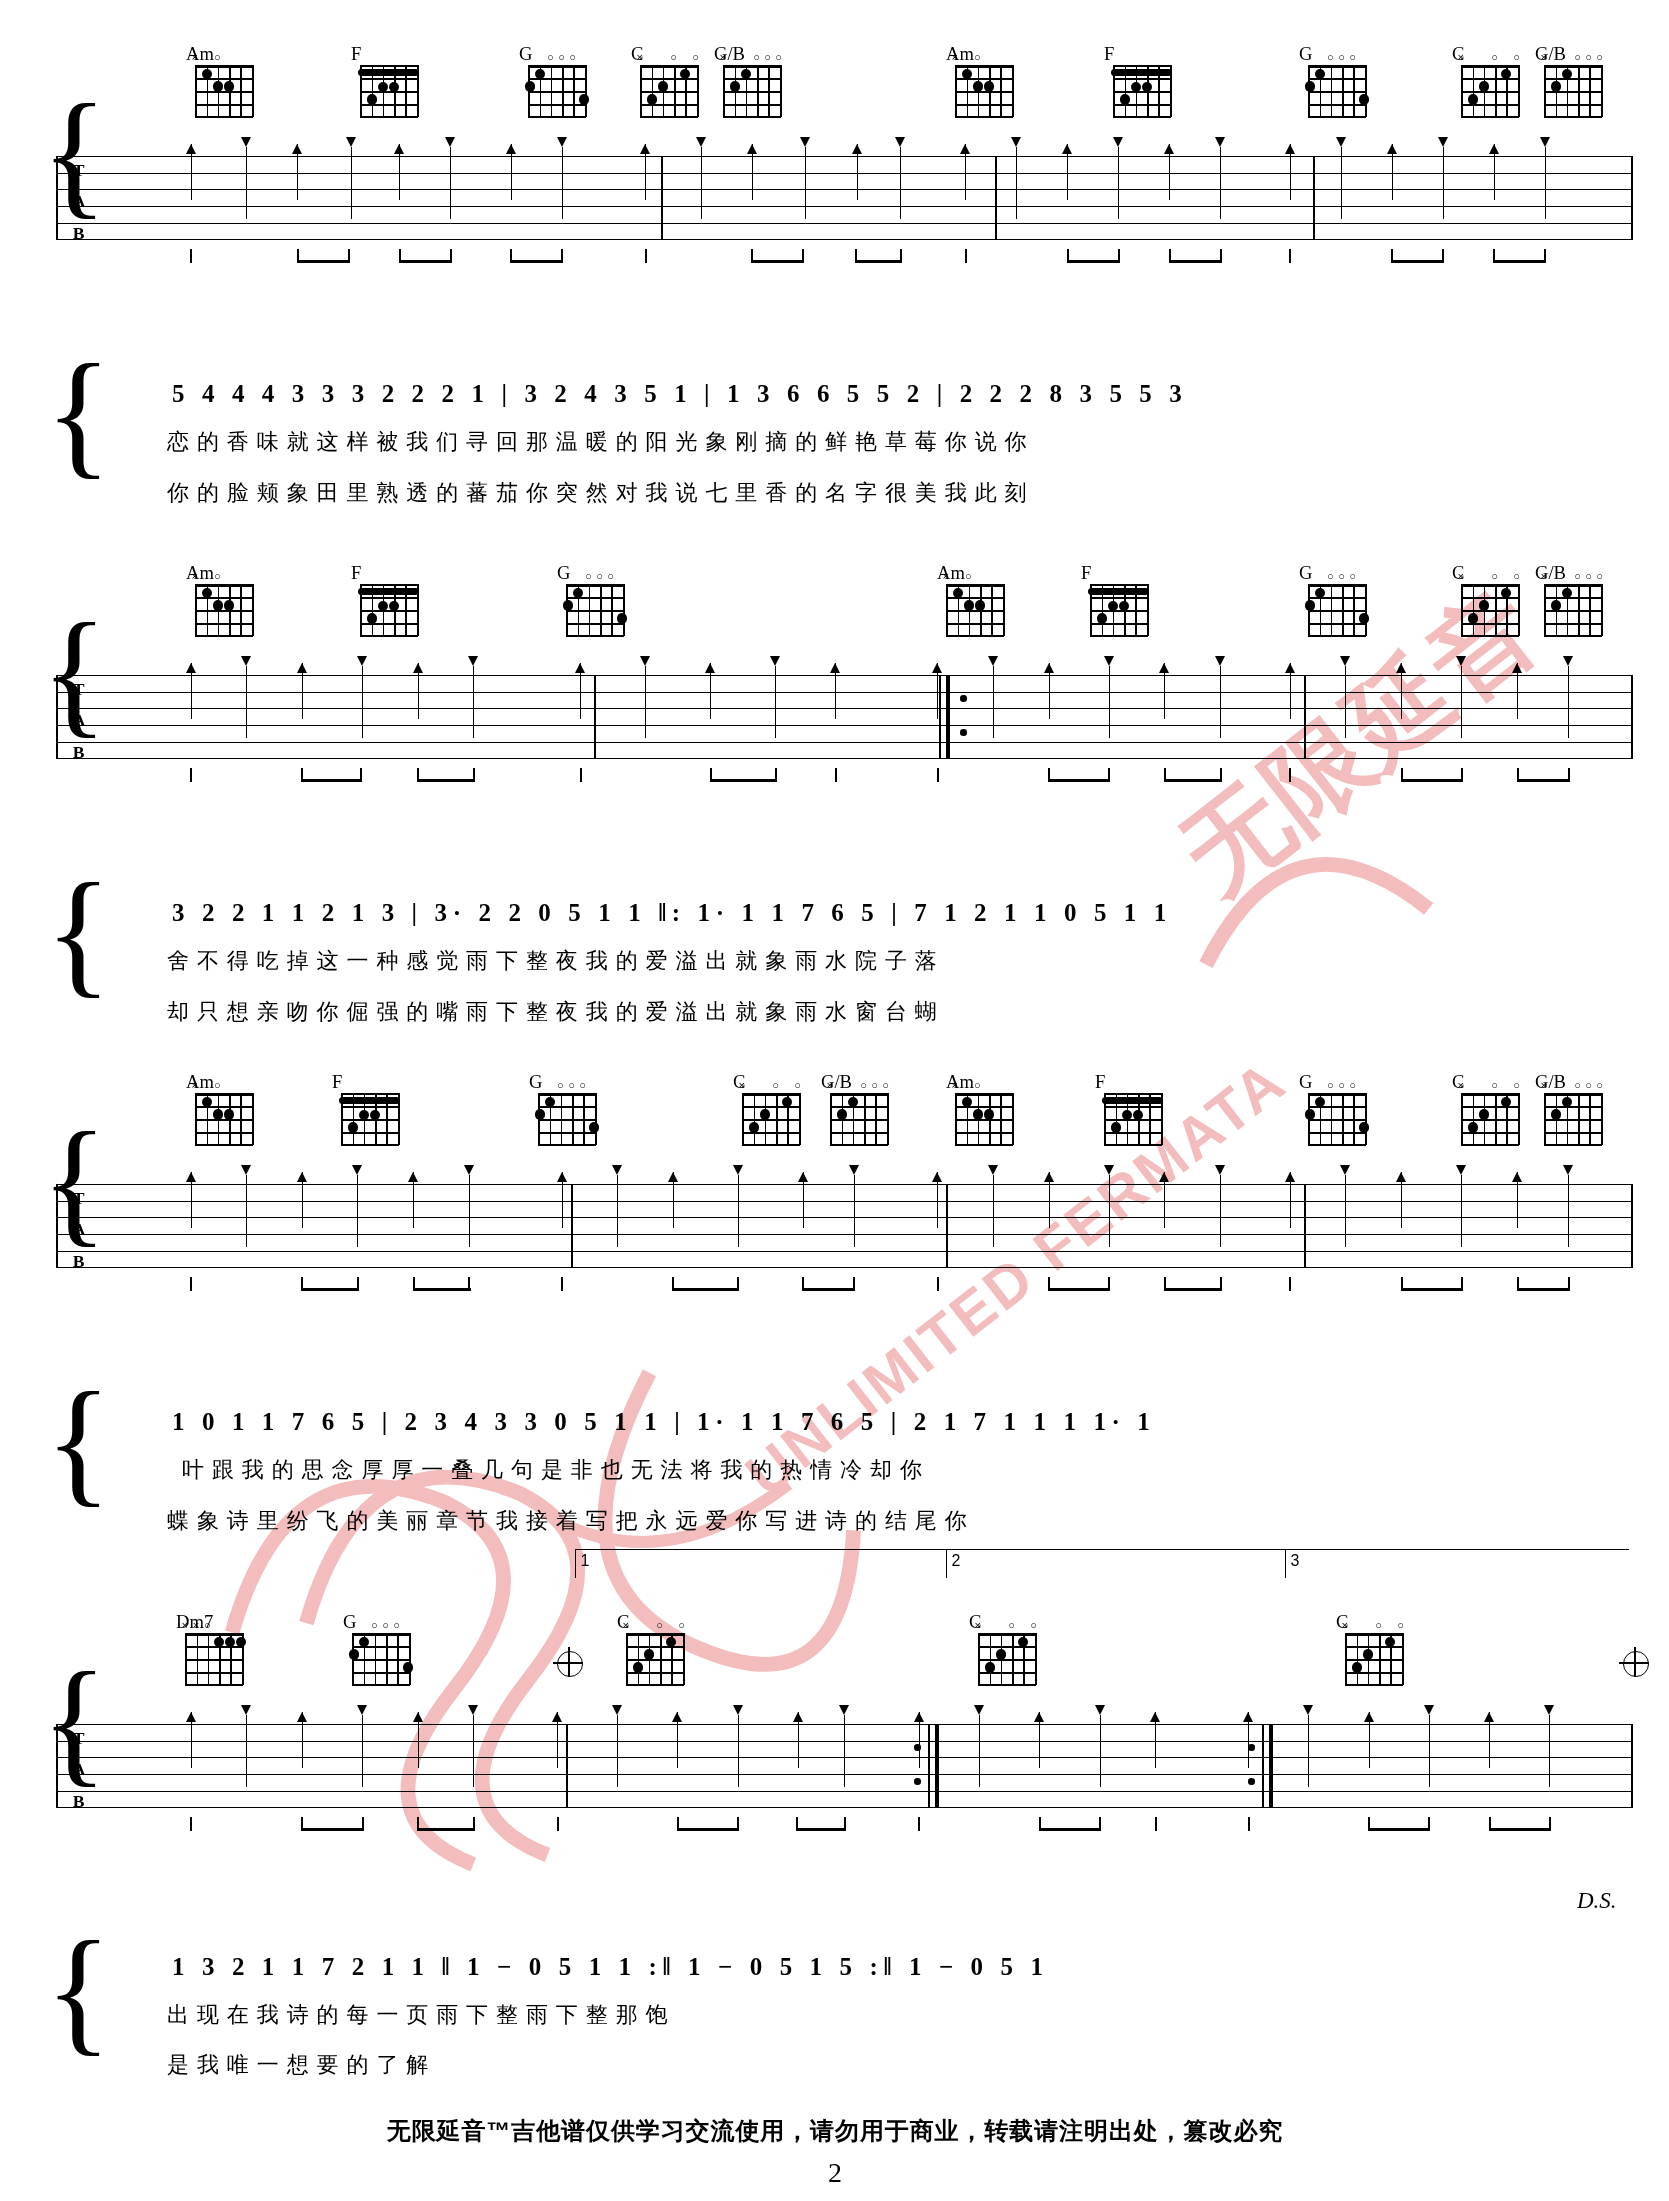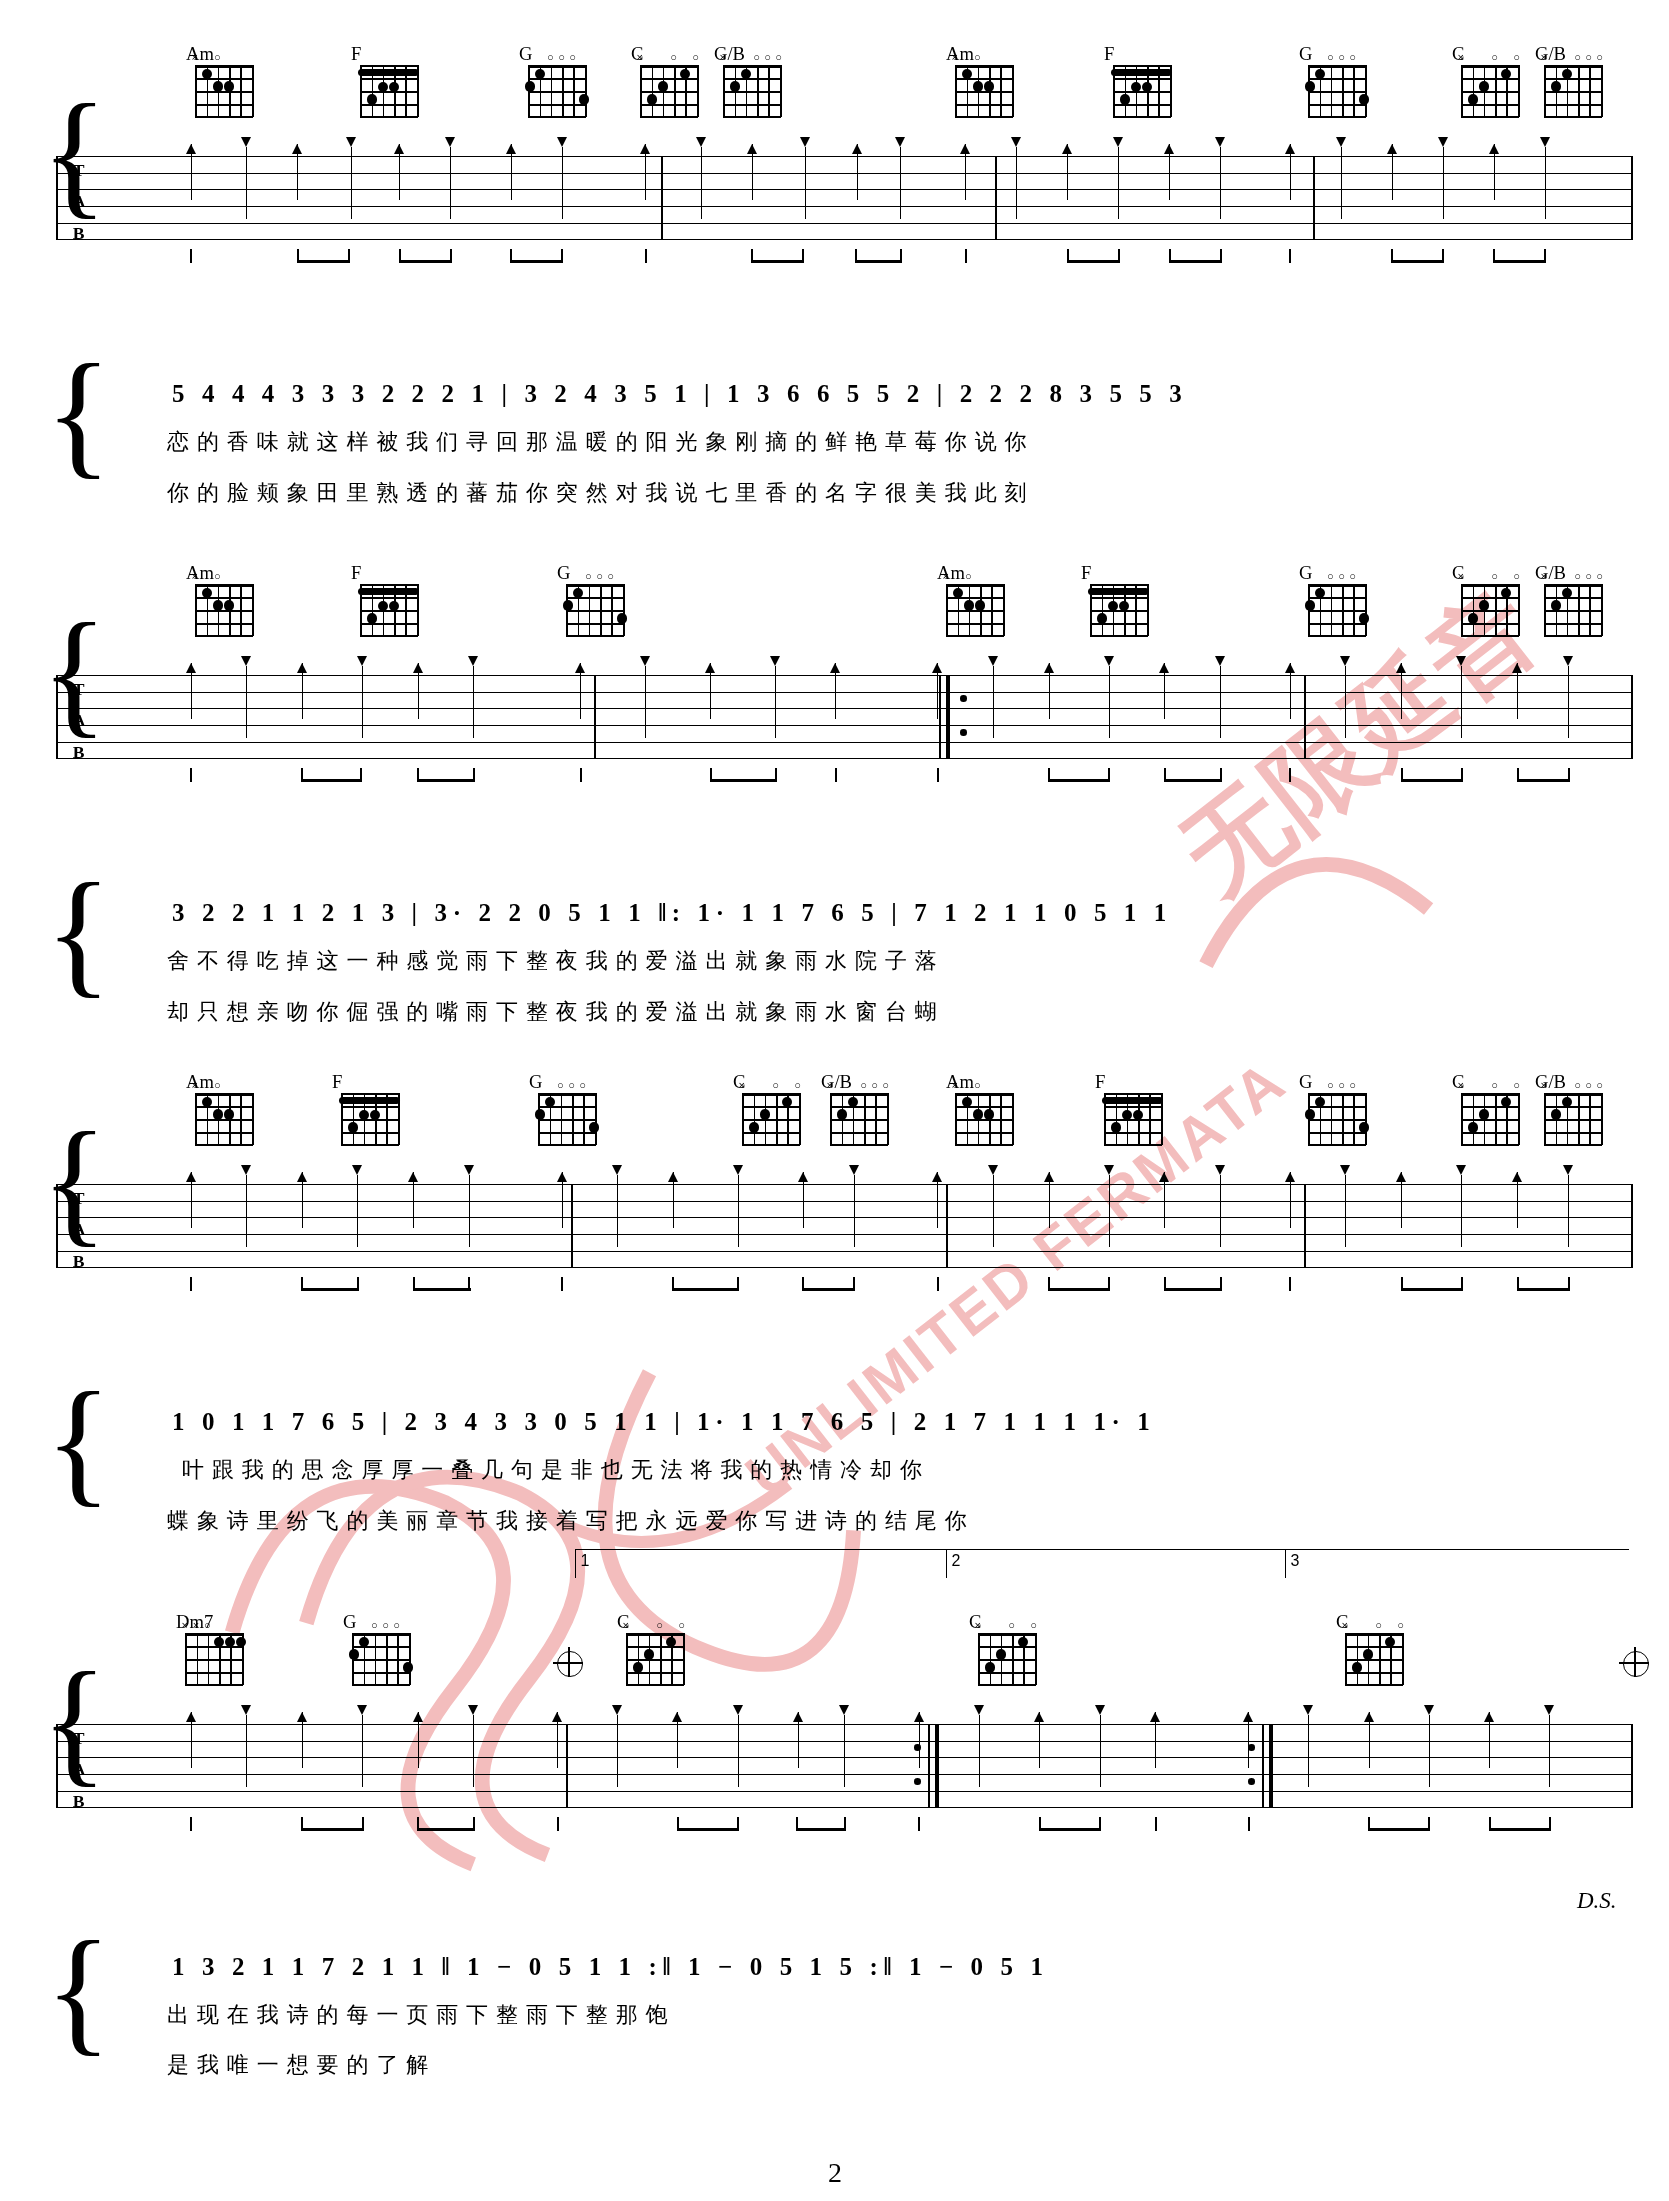--- a/index.html
+++ b/index.html
@@ -1450,15 +1450,16 @@
     </div>
 
     <div class="ds" style="left:1577px;top:320px;">D.S.</div>
 
     <div class="bigbrace" style="left:45px;top:371px;font-size:139px;line-height:102px;">{</div>
     <div class="numrow" style="left:172px;top:385px;letter-spacing:5.6px;">1 3 2 1 1 7 2 1 1 ‖ 1 −  0 5 1 1 :‖ 1 −  0 5 1 5 :‖ 1 −  0 5 1</div>
     <div class="lyrow" style="left:167px;top:432px;letter-spacing:0.9px;">出 现 在 我 诗 的 每 一 页      雨 下 整      雨 下 整        那 饱</div>
     <div class="lyrow" style="left:167px;top:482px;letter-spacing:0.9px;">是 我 唯 一 想 要 的 了 解</div>
   </div>
 
+  <div class="footer" style="top:2115px;font-size:24px;font-weight:bold;letter-spacing:0.9px;">无限延音™吉他谱仅供学习交流使用，请勿用于商业，转载请注明出处，篡改必究</div>
   <div class="pageno" style="top:2157px;">2</div>
 </div>
 
 
 </body></html>

